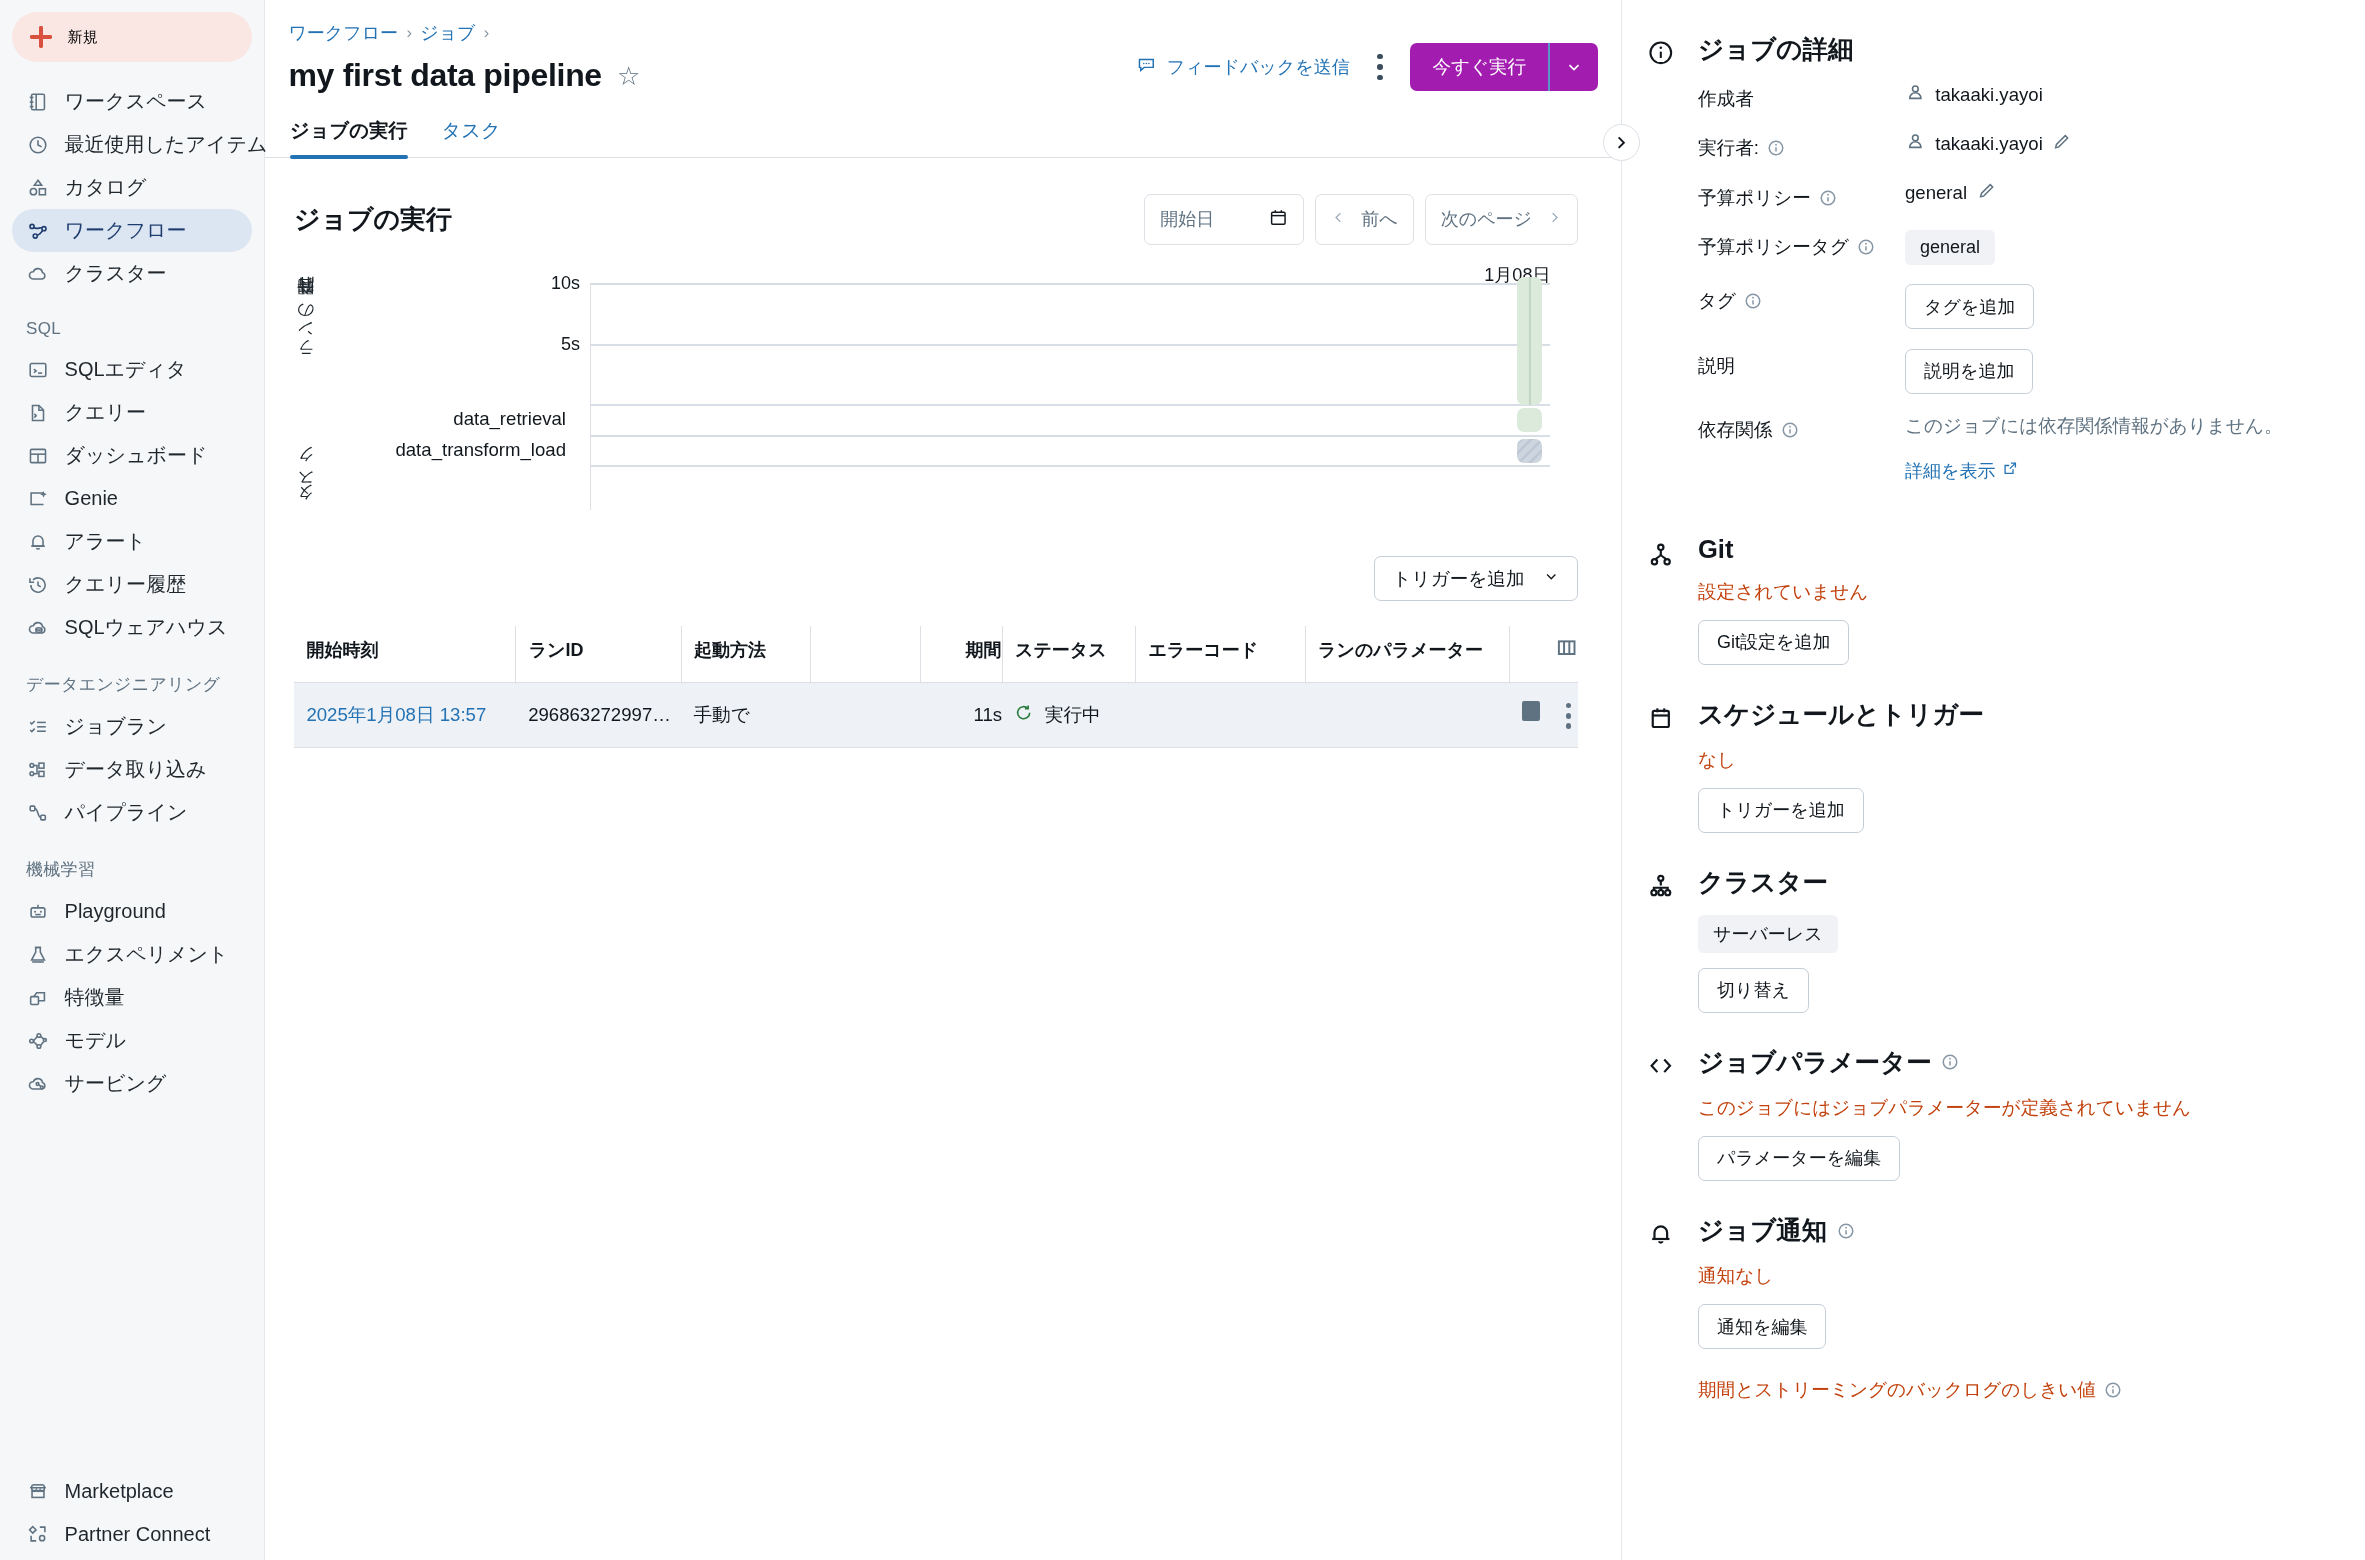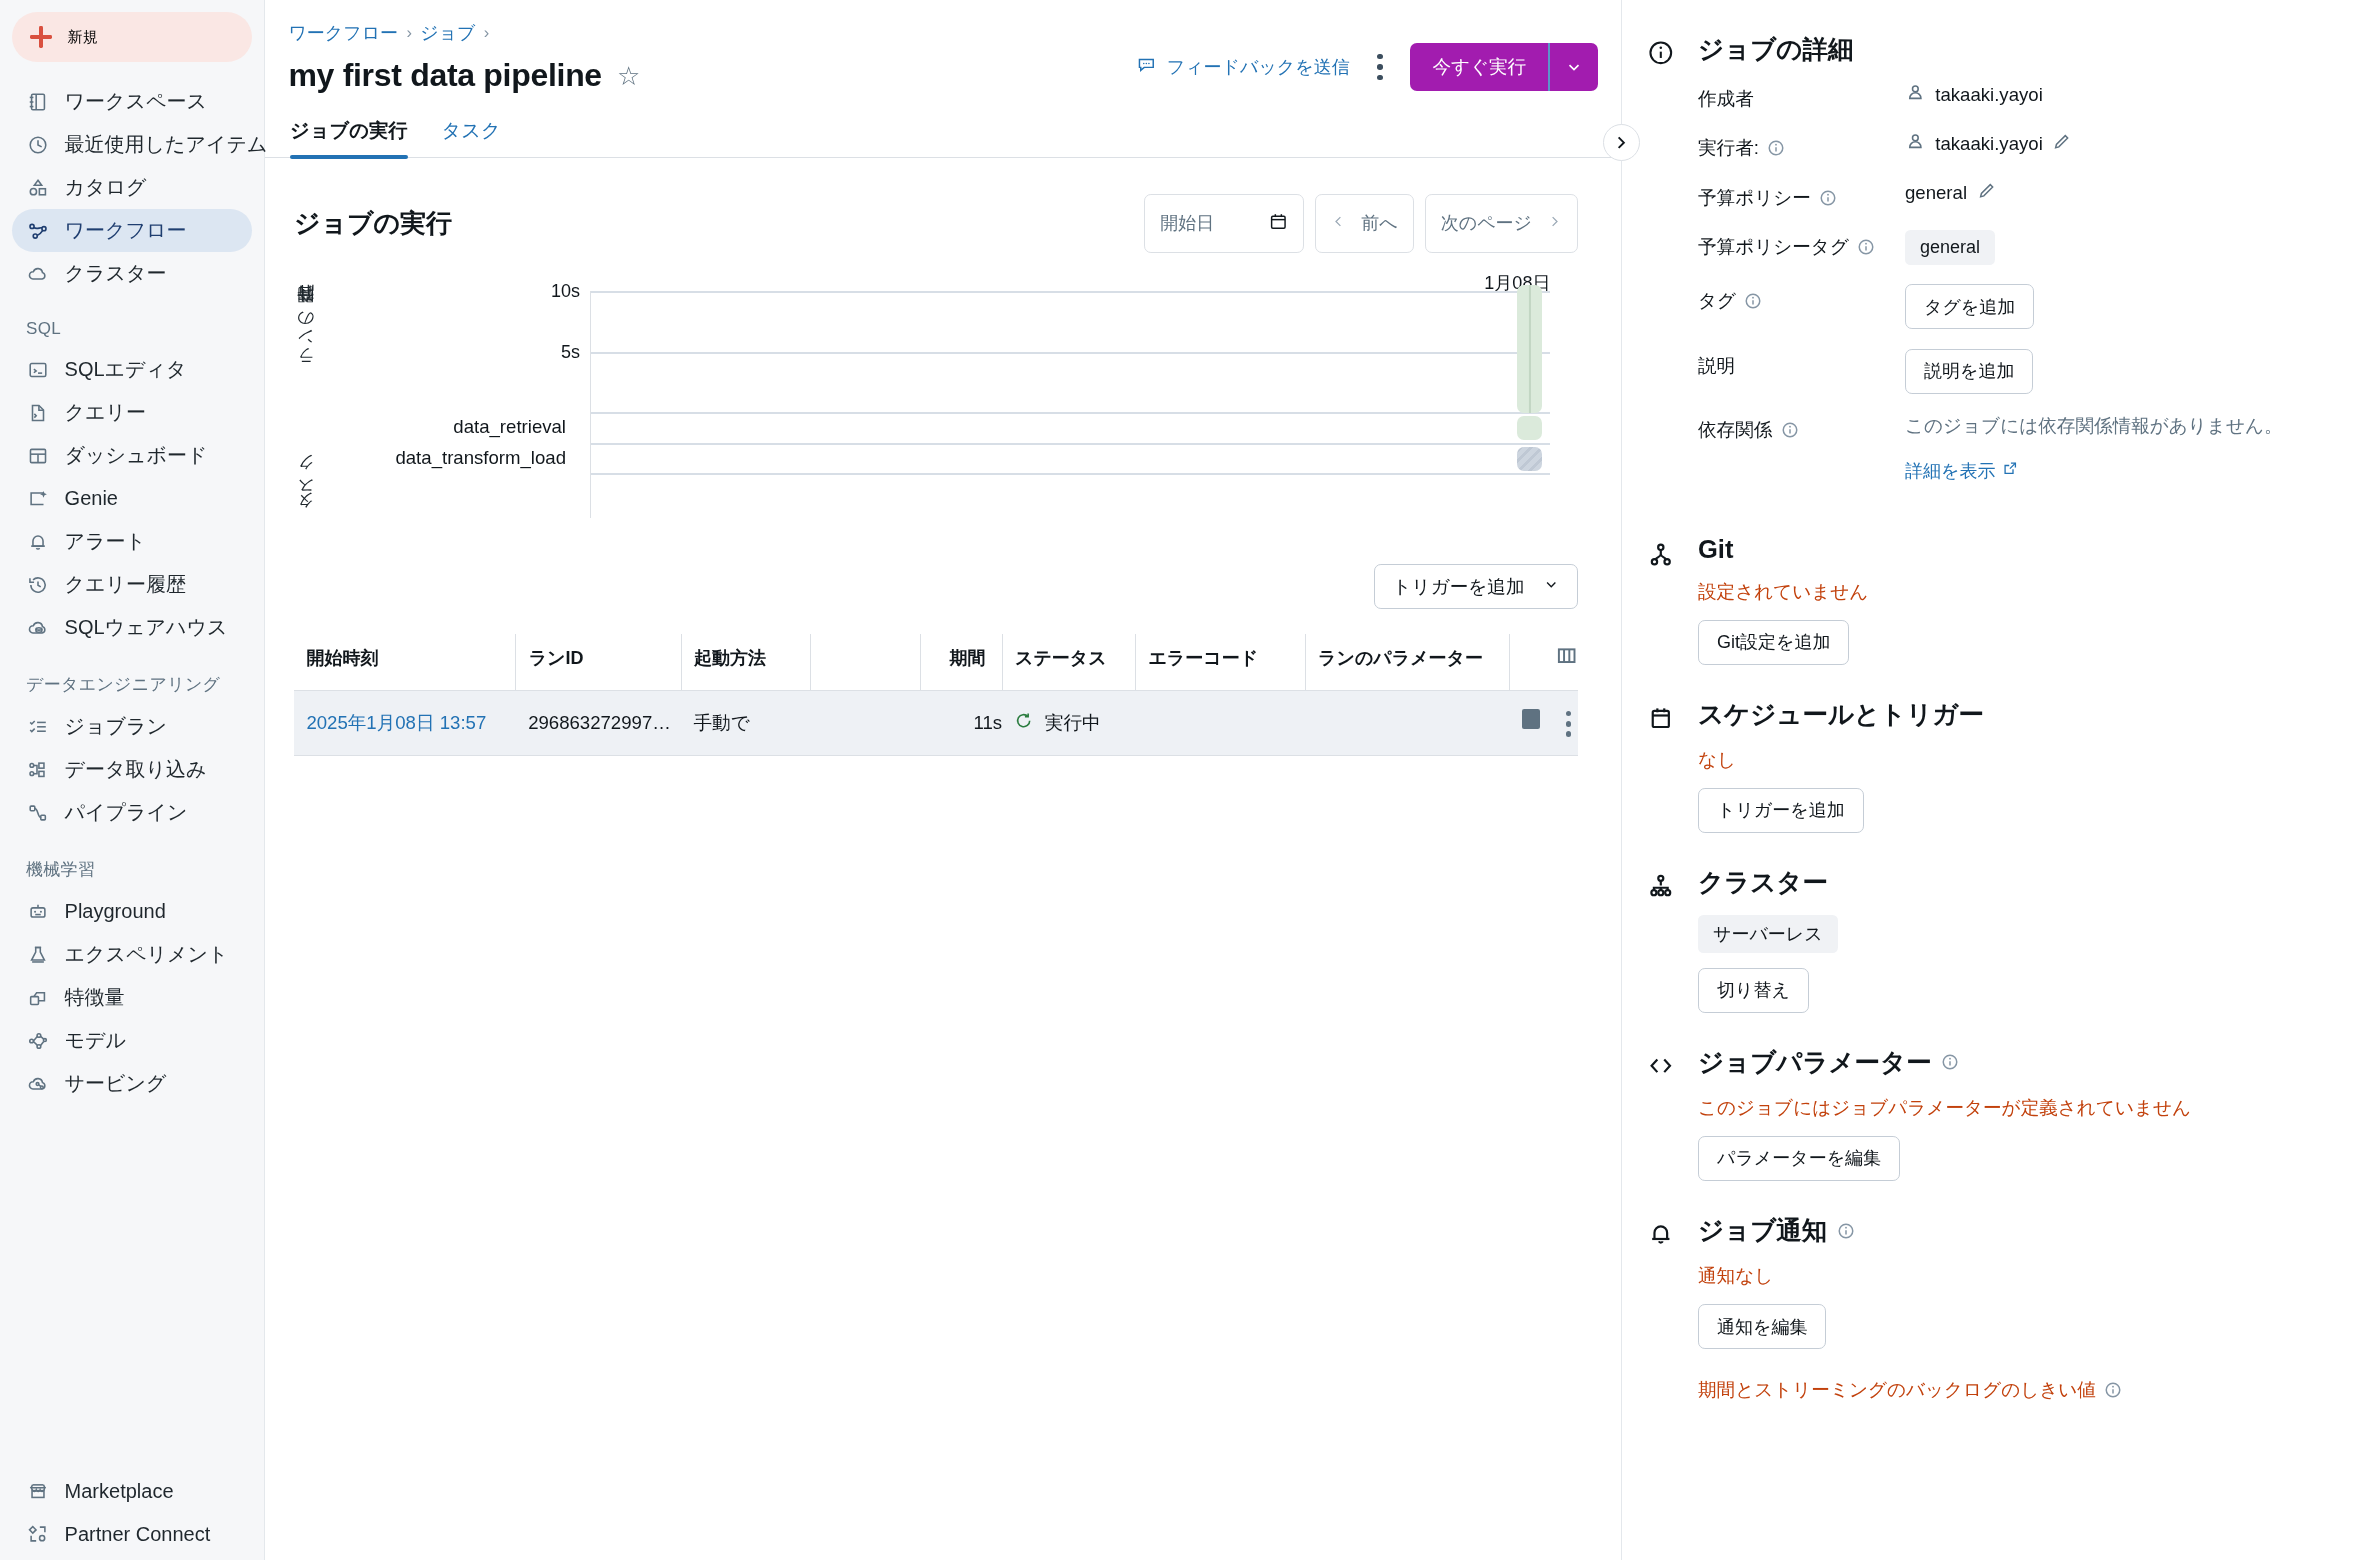--- a/index.html
+++ b/index.html
@@ -117,21 +117,21 @@
 
   .sectionhead {
     display: flex; align-items: center; justify-content: space-between;
     padding: 36px 0 0 0;
   }
   .sectionhead h2 { font-size: 26px; font-weight: bold; letter-spacing: -0.1px; }
 
   .topctrls { display: flex; gap: 11px; align-items: center; }
   .ctrl {
     border: 1.4px solid #DCE0E5; border-radius: 6.9px;
-    height: 59px; display: flex; align-items: center;
+    height: 51px; display: flex; align-items: center;
     padding: 0 15px; gap: 15px; font-size: 18px;
     background: #fff; color: #5F7281; cursor: pointer; white-space: nowrap;
   }
   .ctrl.date { width: 160px; justify-content: space-between; }
   .ctrl.date .dlabel { color: #5F7281; }
 
   
   .chartwrap { position: relative; margin-top: 27.6px; height: 248px; }
   .chart-xlabel {
     position: absolute; right: 27.6px; top: -9.6px;
@@ -186,21 +186,21 @@
     padding: 0 18px; font-size: 18.6px; cursor: pointer; color: #11171C;
   }
 
   table.runs { width: 100%; border-collapse: collapse; margin-top: 25px; }
   table.runs th {
     font-size: 18px; font-weight: bold; text-align: left;
     padding: 9.6px 0 18px 0; color: #11171C; white-space: nowrap;
     border-right: 1.4px solid #DCE0E5;
     padding-left: 12.4px;
   }
-  table.runs th.num { text-align: center; padding-right: 0; }
+  table.runs th.num { text-align: right; padding-right: 0; }
   table.runs th.nodiv { border-right: none; }
   table.runs tbody tr { background: #EEF1F5; }
   table.runs td {
     font-size: 18.6px; padding: 18px 0 18px 12.4px;
     border-top: 1.4px solid #DCE0E5; border-bottom: 1.4px solid #DCE0E5;
     white-space: nowrap;
   }
   td.link { color: #2272B4; cursor: pointer; }
   td.num { text-align: right; padding-right: 12.4px; }
   .statuscell { display: flex; align-items: center; gap: 11px; }

